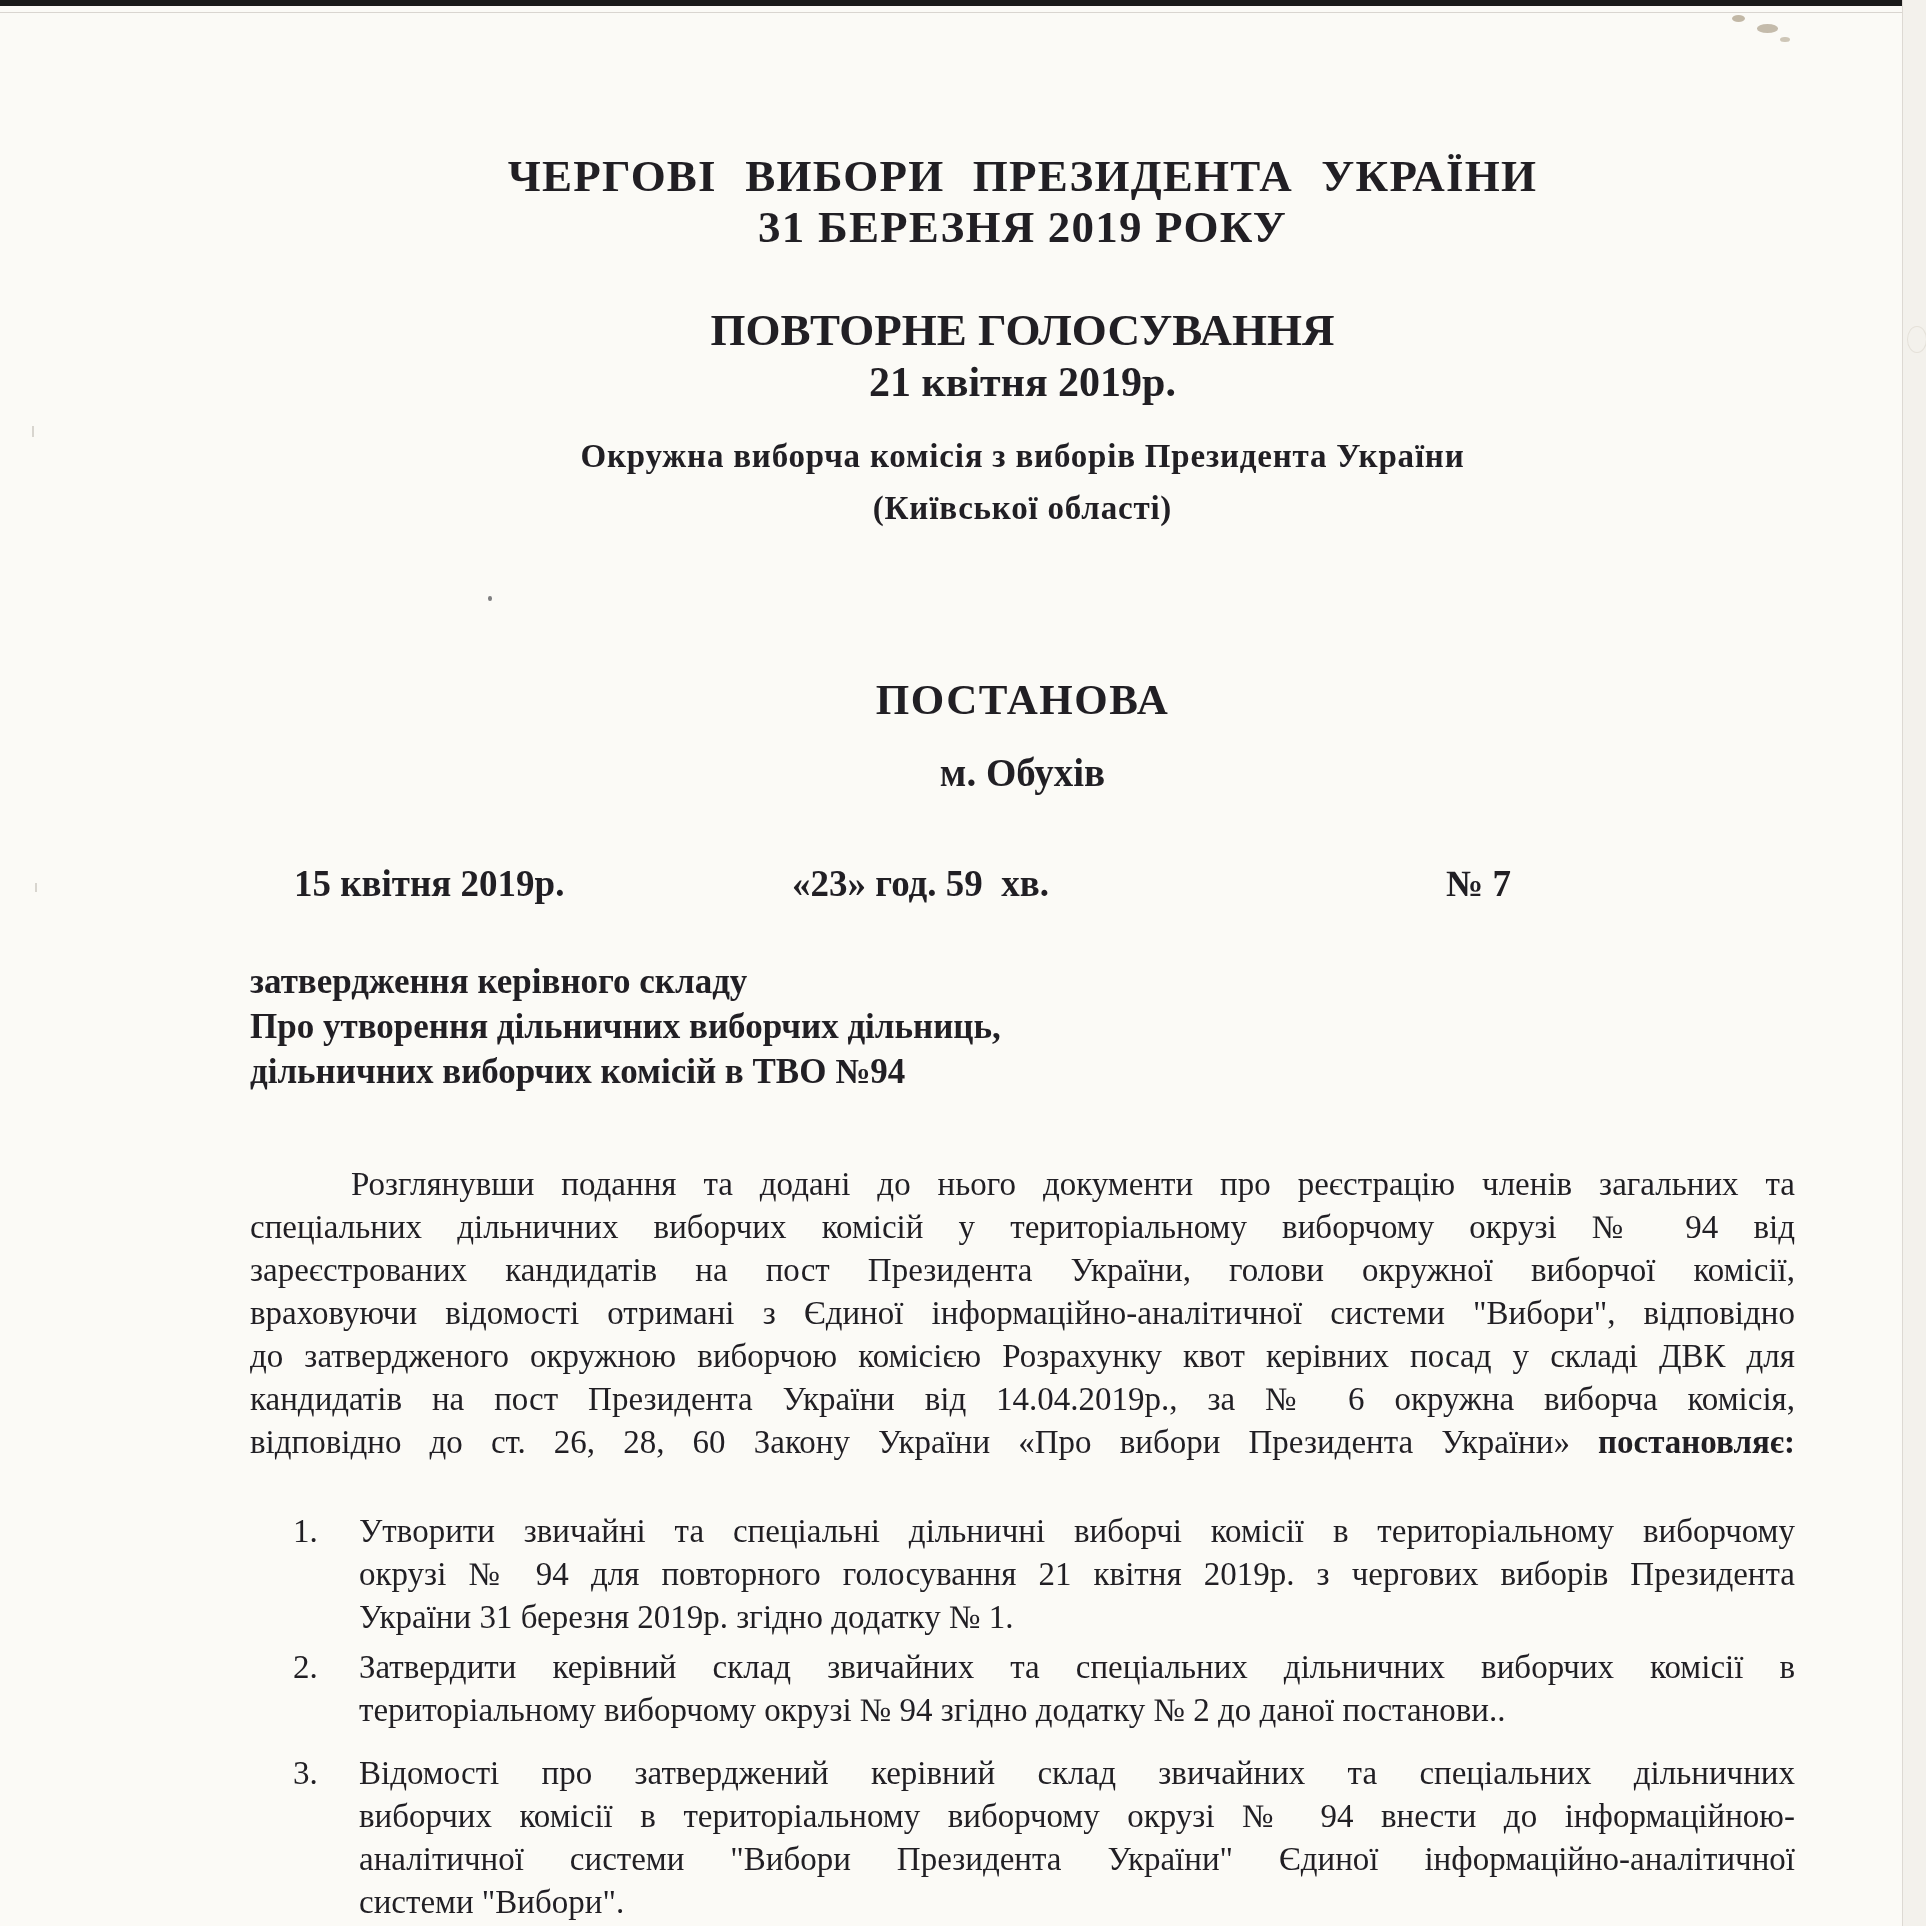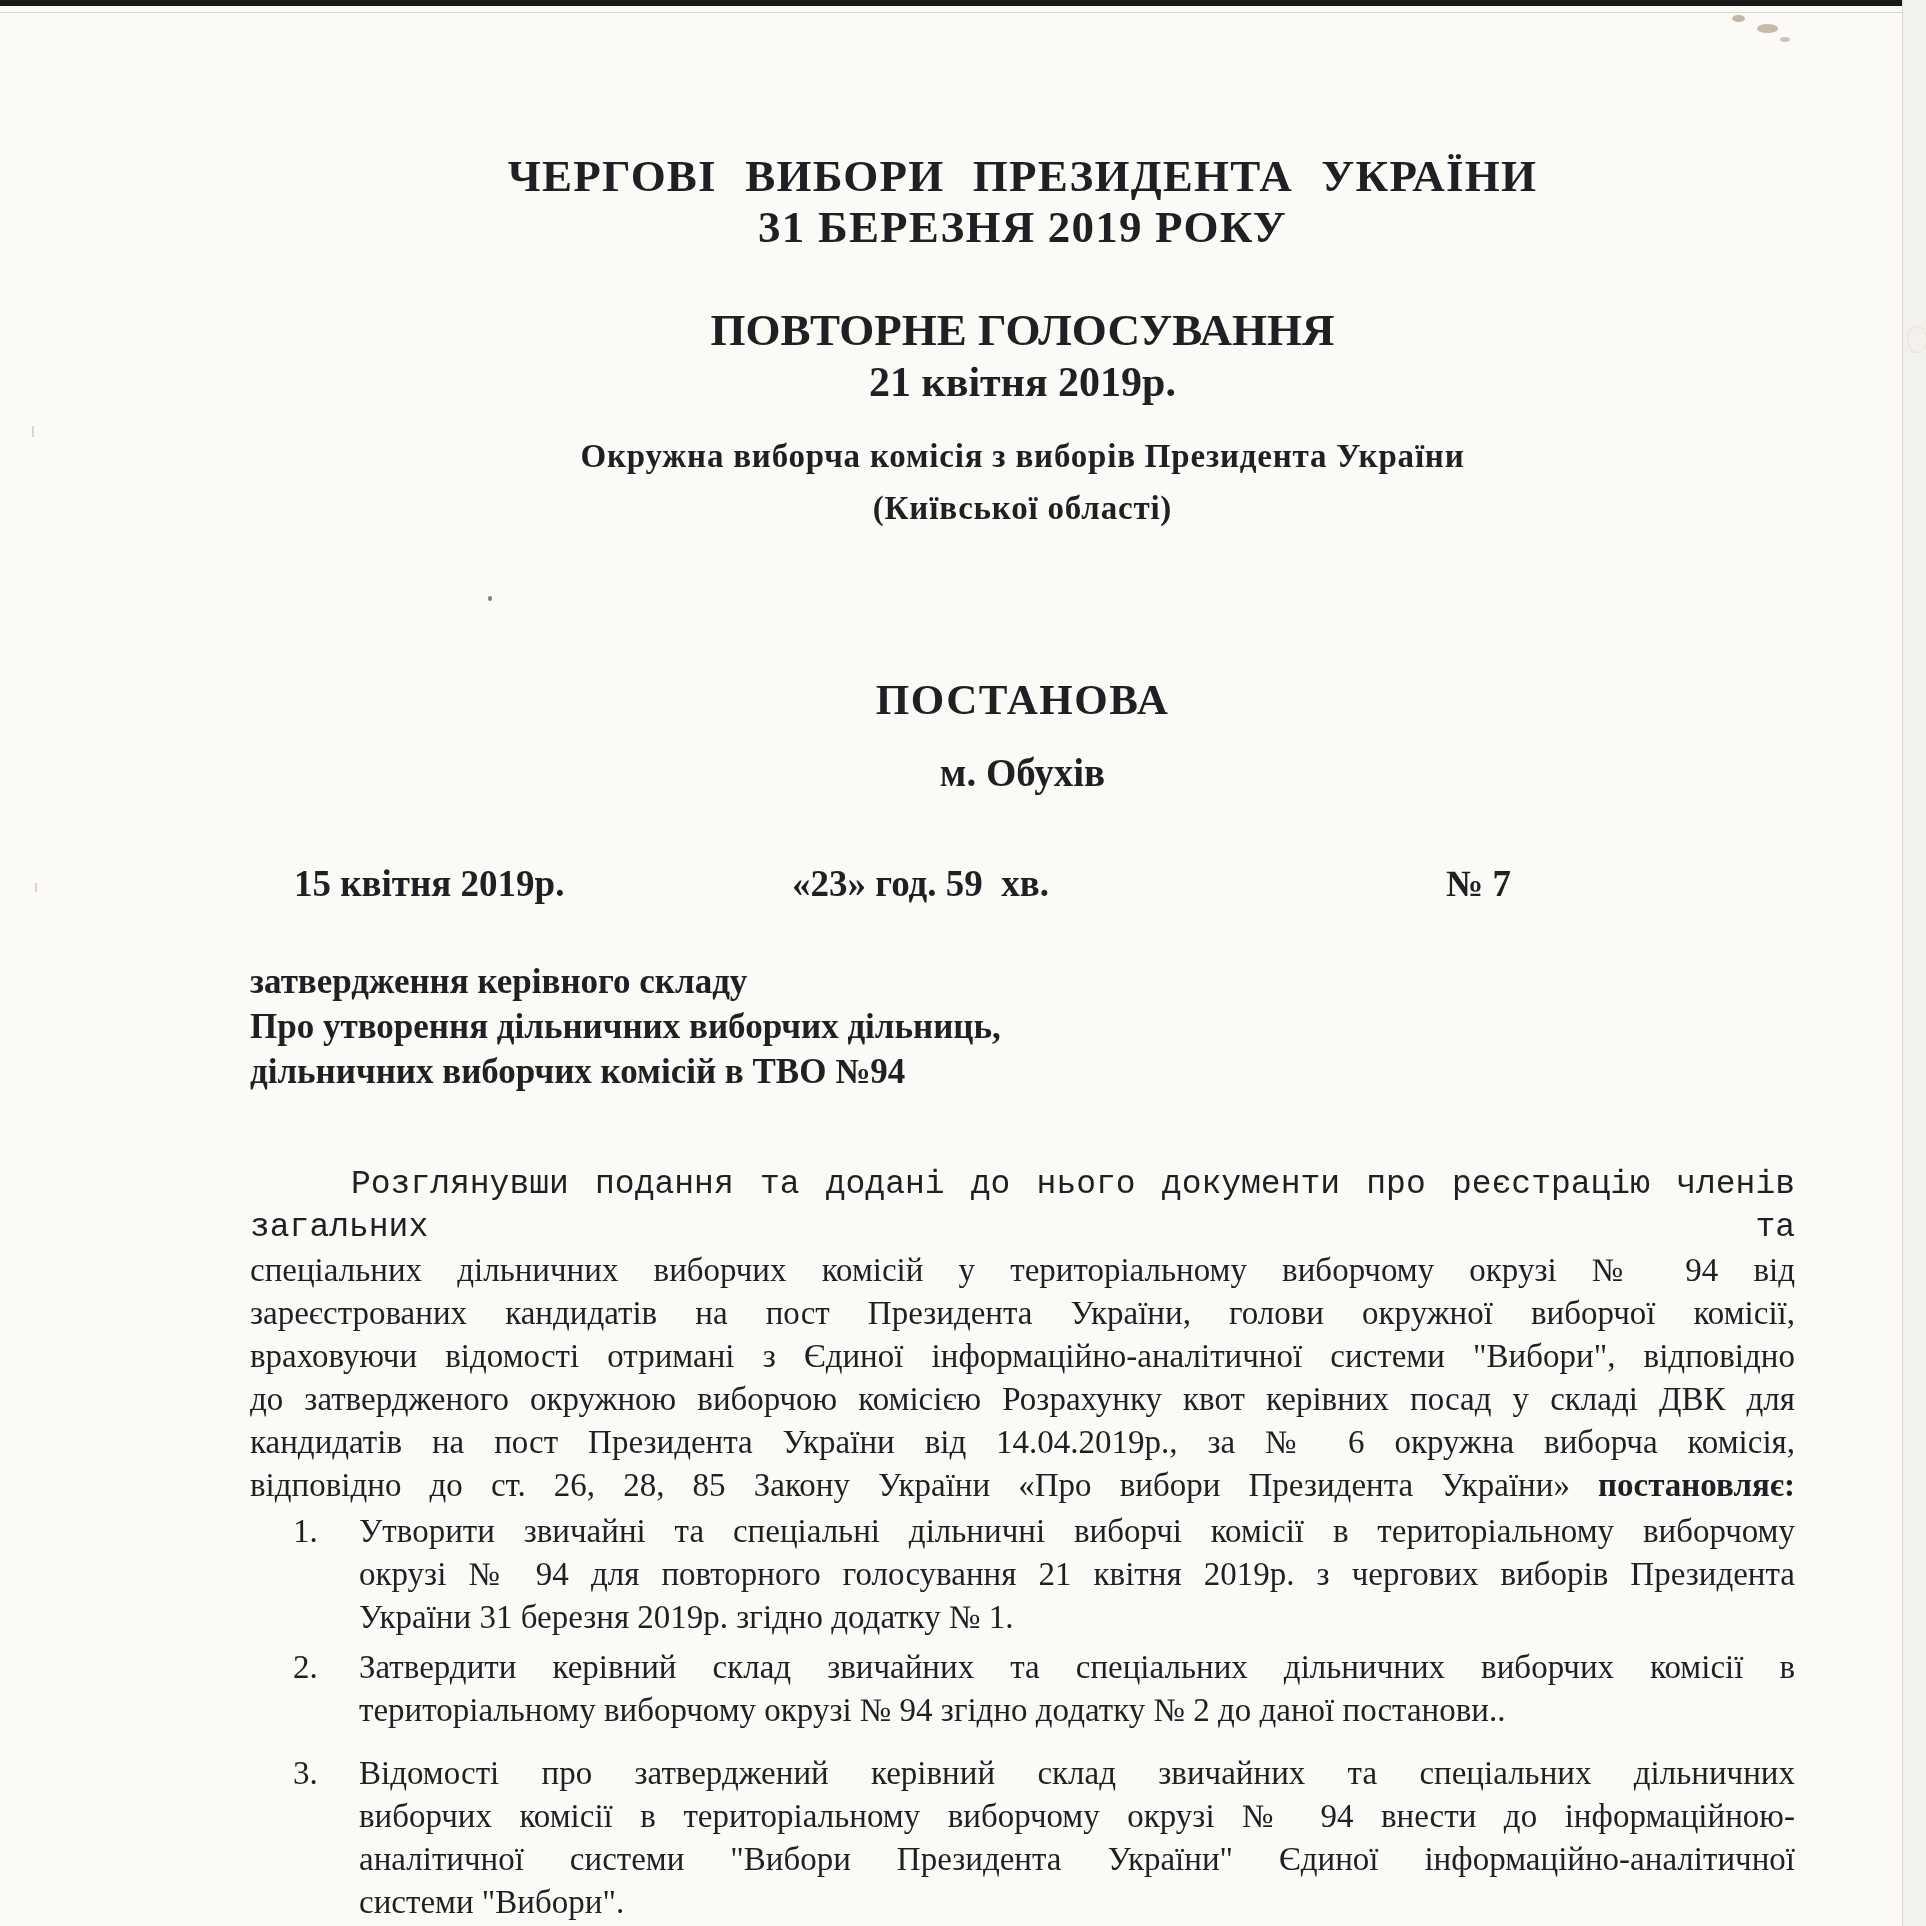--- a/index.html
+++ b/index.html
@@ -35,21 +35,21 @@
   .daterow span{position:absolute;white-space:pre;margin-top:6px;}
   .d-left{left:44px;}
   .d-mid{left:542px;}
   .d-num{left:1196px;}
 
   .subject{top:959px;font-weight:bold;font-size:35px;line-height:45px;}
 
   .preamble{top:1163px;font-size:33px;line-height:43px;}
   .jline{text-align:justify;text-align-last:justify;}
   .jline.last{text-align:left;text-align-last:left;}
-  .preamble .jline:first-child{text-indent:101px;font-family:Liberation Mono, monospace;}
+  .preamble .jline:first-child{text-indent:101px;}
 
   .res-item{position:absolute;left:0;width:100%;font-size:33px;}
   .res-item .num{position:absolute;left:43px;top:0;font-weight:bold;font-weight:normal;}
   .res-item .ilines{margin-left:109px;}
   .lh-a .ilines div,.lh-a .num{line-height:43px;}
   .i1{top:1510px;} .i2{top:1646px;} .i3{top:1752px;}
 </style>
 </head>
 <body>
 
@@ -101,21 +101,21 @@
 
     <div class="blk preamble">
       <div>
           <div class="jline">Розглянувши подання та додані до нього документи про реєстрацію членів загальних та</div>
           <div class="jline">спеціальних дільничних виборчих комісій  у територіальному виборчому окрузі № 94 від</div>
           <div class="jline">зареєстрованих кандидатів на пост Президента України, голови окружної виборчої комісії,</div>
           <div class="jline">враховуючи  відомості отримані з  Єдиної інформаційно-аналітичної системи "Вибори", відповідно</div>
           <div class="jline">до затвердженого окружною виборчою комісією  Розрахунку квот керівних посад у складі ДВК для</div>
           <div class="jline">кандидатів  на  пост  Президента  України  від  14.04.2019р.,  за  №  6  окружна  виборча  комісія,</div>
         </div>
-      <div class="jline"><span>відповідно до ст. 26, 28, 85 Закону України «Про вибори Президента України» </span><b>постановляє:</b></div>
+      <div class="jline"><span>відповідно до ст. 26, 28, 60 Закону України «Про вибори Президента України» </span><b>постановляє:</b></div>
     </div>
 
     <div class="res-item lh-a i1">
       <span class="num">1.</span>
       <div class="ilines">
           <div class="jline">Утворити звичайні та спеціальні дільничні виборчі комісії в територіальному виборчому</div>
           <div class="jline">окрузі № 94 для повторного голосування 21 квітня 2019р. з чергових виборів Президента</div>
           <div class="jline last">України 31 березня 2019р. згідно додатку № 1.</div>
         </div>
     </div>

